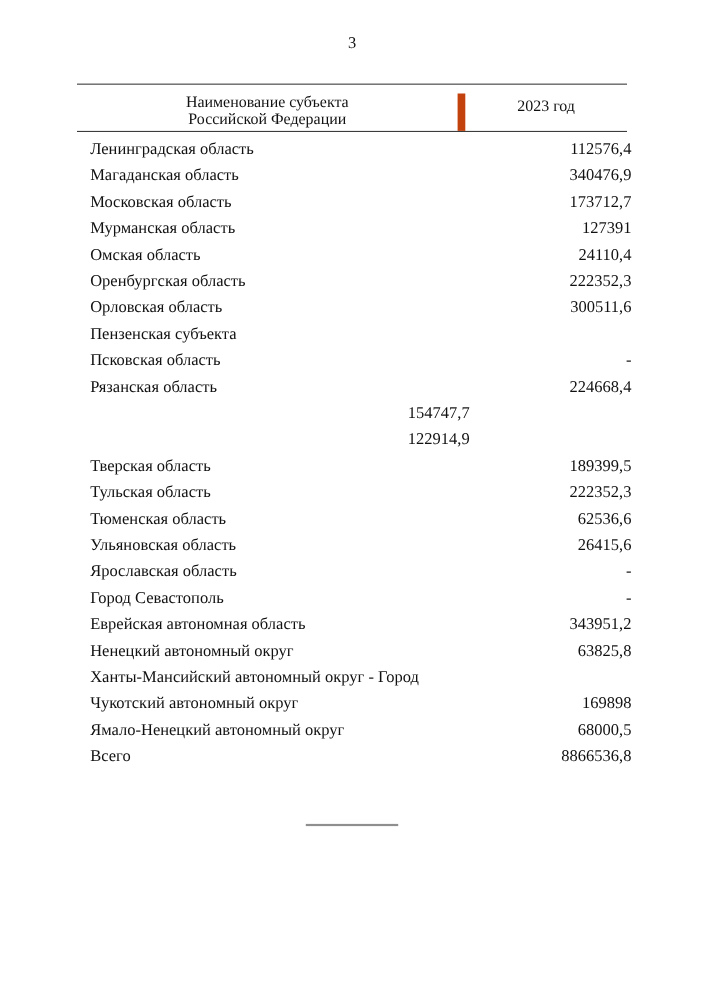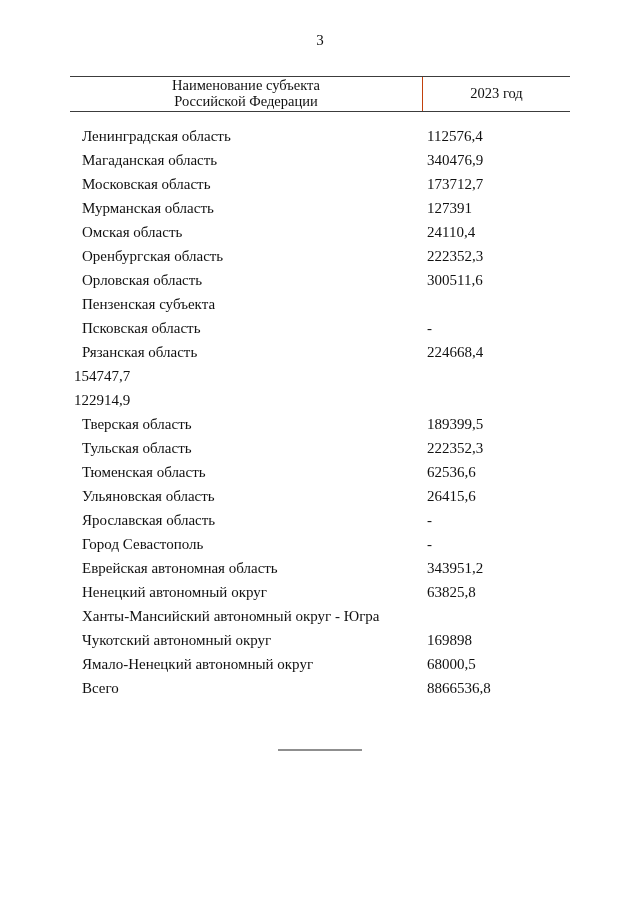--- a/index.html
+++ b/index.html
@@ -42,21 +42,22 @@
     display: flex;
     flex-direction: column;
     justify-content: center;
     text-align: center;
     font-size: 14.5px;
     line-height: 15.5px;
     min-height: 29px;
     box-sizing: border-box;
   }
   .table-header .hcell.name-col {
-    border-right: 1px solid #c2410c;
+    border-right: 7px solid #c2410c;
+    margin-top: 8px;
   }
 
   .table-body {
     position: absolute;
     left: 74px;
     top: 124px;
     width: 500px;
   }
   .table-row {
     display: grid;
@@ -64,21 +65,21 @@
     height: 24px;
     line-height: 24px;
     font-size: 15px;
   }
   .table-row .cell-name {
     padding-left: 8px;
     white-space: nowrap;
     overflow: hidden;
   }
   .table-row .cell-value {
-    text-align: left;
+    text-align: right;
     white-space: nowrap;
   }
 
   .end-rule {
     position: absolute;
     left: 278px;
     top: 749px;
     width: 84px;
     border-top: 2px solid #8f8f8f;
   }
@@ -190,21 +191,21 @@
     <div class="cell-name">Еврейская автономная область</div>
     <div class="cell-value">343951,2</div>
   </div>
 
   <div class="table-row">
     <div class="cell-name">Ненецкий автономный округ</div>
     <div class="cell-value">63825,8</div>
   </div>
 
   <div class="table-row">
-    <div class="cell-name">Ханты-Мансийский автономный округ - Югра</div>
+    <div class="cell-name">Ханты-Мансийский автономный округ - Город</div>
   </div>
 
   <div class="table-row">
     <div class="cell-name">Чукотский автономный округ</div>
     <div class="cell-value">169898</div>
   </div>
 
   <div class="table-row">
     <div class="cell-name">Ямало-Ненецкий автономный округ</div>
     <div class="cell-value">68000,5</div>

